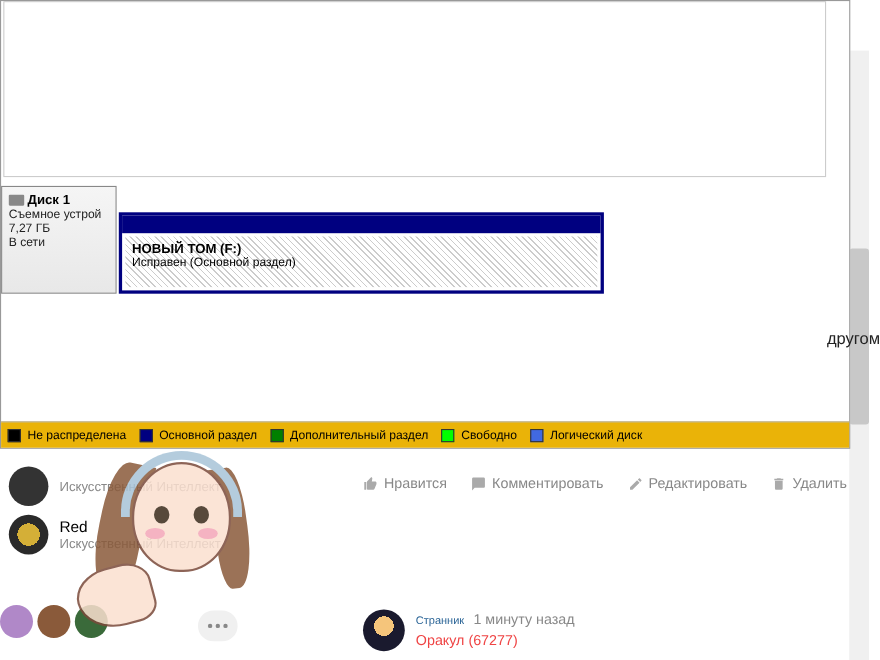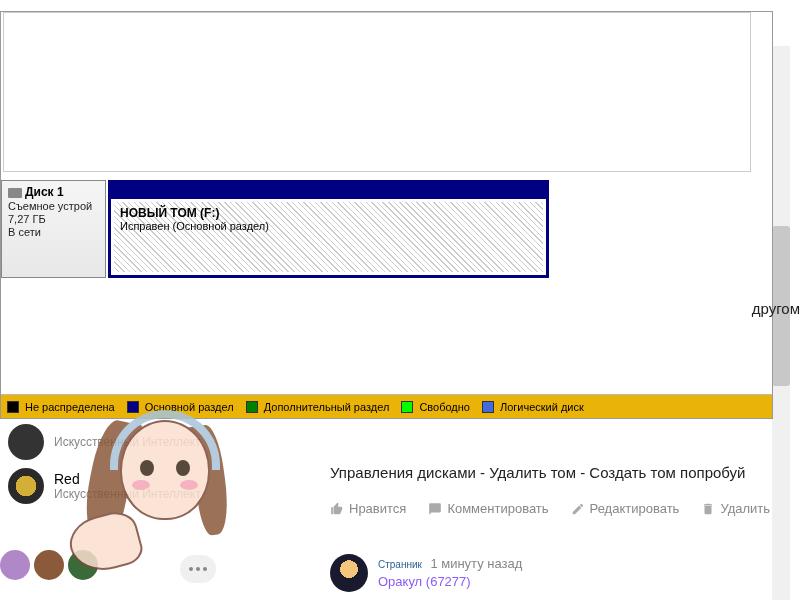--- a/index.html
+++ b/index.html
@@ -1,27 +1,27 @@
 <!DOCTYPE html>
 <html><head>
 <meta charset="utf-8">
 <style>
 * { margin: 0; padding: 0; box-sizing: border-box; font-family: Arial, sans-serif; }
 body { width: 800px; height: 600px; background: #fff; position: relative; overflow: hidden; }
 
-.disk-window { position: absolute; left: 0; top: 11px; width: 773px; height: 408px; background: #fff; border: 1px solid #999; }
+.disk-window { position: absolute; left: 0; top: 0; width: 773px; height: 408px; background: #fff; border: 1px solid #999; }
 .white-top { position: absolute; left: 2px; top: 0; width: 748px; height: 160px; background: #fff; border: 1px solid #ccc; }
 
 .disk-row { position: absolute; left: 0; top: 168px; height: 98px; width: 548px; display: flex; }
 .disk-info { width: 105px; background: linear-gradient(#f5f5f5,#e8e8e8); border: 1px solid #888; padding: 4px 6px; font-size: 12px; }
 .disk-info .disk-icon { display: inline-block; width: 14px; height: 10px; background: #888; border-radius: 1px; margin-right: 3px; vertical-align: middle; }
 .disk-info .disk-name { font-weight: bold; font-size: 12px; }
 .disk-info .line { font-size: 11px; color: #222; margin-top: 1px; white-space: nowrap; overflow: hidden; }
 
-.volume-box { flex: 1; border: 3px solid #000080; background: #fff; position: relative; margin-left: 2px; }
+.volume-box { flex: 1; border: 3px solid #000080; background: #fff; position: relative; margin-left: 2px; margin-top: 24px; }
 .volume-header { height: 16px; background: #000080; }
 .volume-body { position: absolute; left: 3px; right: 3px; top: 19px; bottom: 3px; padding: 4px 6px; font-size: 12px;
   background-image: repeating-linear-gradient(45deg, #fff 0, #fff 3px, #ccc 3px, #ccc 4px);
 }
 .volume-body .vname { font-weight: bold; font-size: 12px; }
 .volume-body .vline { font-size: 11px; }
 
 .legend { position: absolute; left: 0; bottom: 0; width: 100%; height: 24px; border-top: 1px solid #bbb; background: #eab308; display: flex; align-items: center; padding: 0 6px; font-size: 11px; gap: 4px; }
 .legend .sw { width: 12px; height: 12px; border: 1px solid #333; display: inline-block; margin-right: 2px; }
 .legend span.lbl { margin-right: 8px; }
@@ -36,21 +36,21 @@
 .truncated-top { font-size: 14px; color: #888; margin-left: 50px; }
 
 .actions { display: flex; gap: 22px; margin-left: 50px; font-size: 13px; color: #888; align-items: center; }
 .actions .act { display: flex; align-items: center; gap: 5px; cursor: pointer; }
 .actions svg { width: 14px; height: 14px; fill: #aaa; }
 
 .comment { position: absolute; left: 330px; top: 554px; display: flex; gap: 10px; }
 .avatar { width: 38px; height: 38px; border-radius: 50%; background: radial-gradient(circle at 50% 40%, #f5c57b 0 30%, #1a1a2e 30% 100%); }
 .comment-body .author { color: #2a6496; font-size: 10px; text-decoration: none; }
 .comment-body .time { color: #888; font-size: 13px; margin-left: 4px; }
-.comment-body .rank { color: #8b5cf6; font-size: 13px; margin-top: 2px; }
+.comment-body .rank { color: #ef4444; font-size: 13px; margin-top: 2px; }
 
 .sidebar-item { position: absolute; left: 0; width: 270px; display: flex; align-items: center; gap: 10px; padding: 6px 8px; font-size: 14px; }
 .sidebar-item .sub { color: #888; font-size: 12px; }
 .circle-avatar { width: 36px; height: 36px; border-radius: 50%; background: #555; flex-shrink: 0; }
 
 .sticker-overlay { position: absolute; left: 60px; top: 420px; width: 160px; height: 160px; pointer-events: none; opacity: 0.85; }
 .face { width: 90px; height: 100px; background: #fbe0d0; border-radius: 50% 50% 48% 48%; position: absolute; right: 10px; top: 0; border: 2px solid #7a4a3a; }
 .hair-l { width: 40px; height: 120px; background: #8a5a3a; border-radius: 40% 0 30% 50%; position: absolute; right: 90px; top: 0; transform: rotate(12deg); }
 .hair-r { width: 30px; height: 110px; background: #8a5a3a; border-radius: 0 40% 50% 30%; position: absolute; right: -5px; top: 5px; transform: rotate(-8deg); }
 .headphone { width: 110px; height: 60px; border: 8px solid #a8c4d8; border-bottom: none; border-radius: 60px 60px 0 0; position: absolute; right: 0; top: -10px; }
@@ -141,21 +141,20 @@
     <div class="eye" style="right:18px;top:38px"></div>
     <div class="cheek" style="left:10px;top:58px"></div>
     <div class="cheek" style="right:10px;top:58px"></div>
   </div>
   <div class="headphone"></div>
   <div class="hand"></div>
 </div>
 
 <div class="answer-area">
   <div class="truncated-top" style="visibility:hidden">Гуру (3012)</div>
-  <div class="answer-text">Управления дисками - Удалить том - Создать том попробуй</div>
   <div class="actions">
     <div class="act">
       <svg viewBox="0 0 24 24">
           <path d="M2 21h3V9H2v12zm19-11c0-1.1-.9-2-2-2h-5.3l.8-4.3v-.3c0-.4-.2-.8-.4-1.1L13 1 6.6 7.6C6.2 8 6 8.5 6 9v10c0 1.1.9 2 2 2h8c.8 0 1.5-.5 1.8-1.2l2.9-7c.2-.3.3-.6.3-.8v-2z"></path>
         </svg>
       <span>Нравится</span>
     </div>
     <div class="act">
       <svg viewBox="0 0 24 24">
           <path d="M20 2H4c-1.1 0-2 .9-2 2v18l4-4h14c1.1 0 2-.9 2-2V4c0-1.1-.9-2-2-2z"></path>

